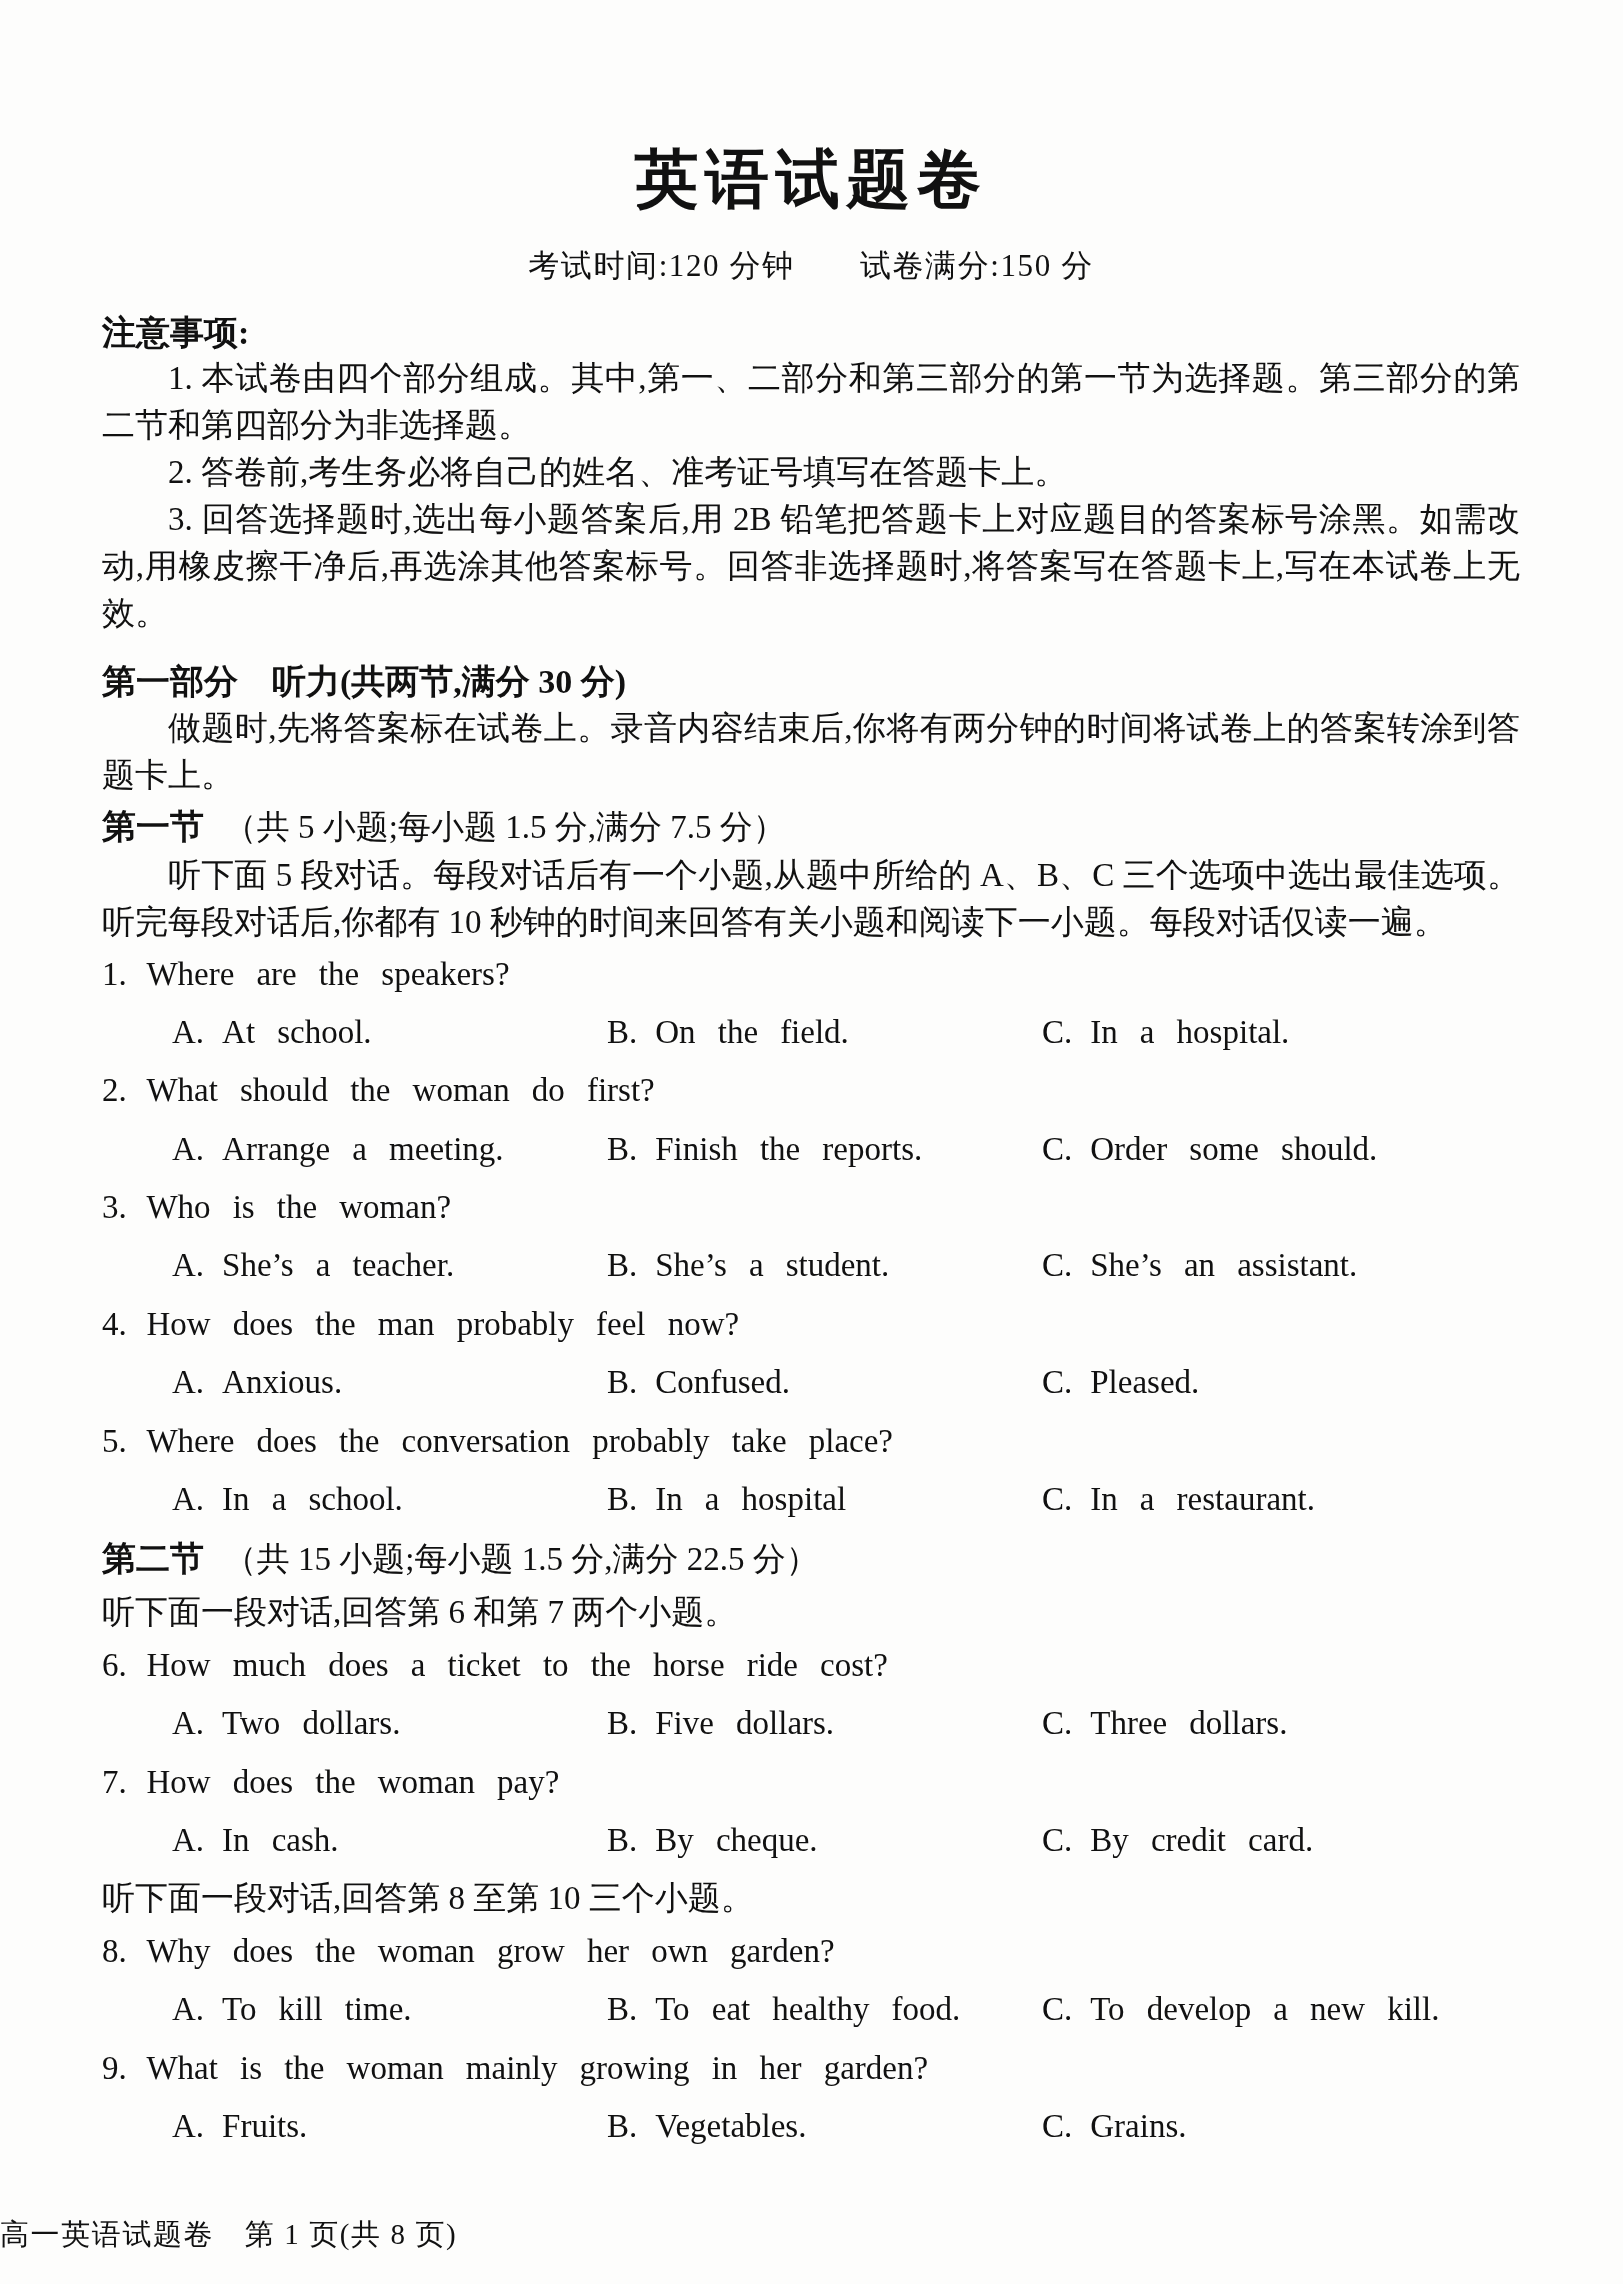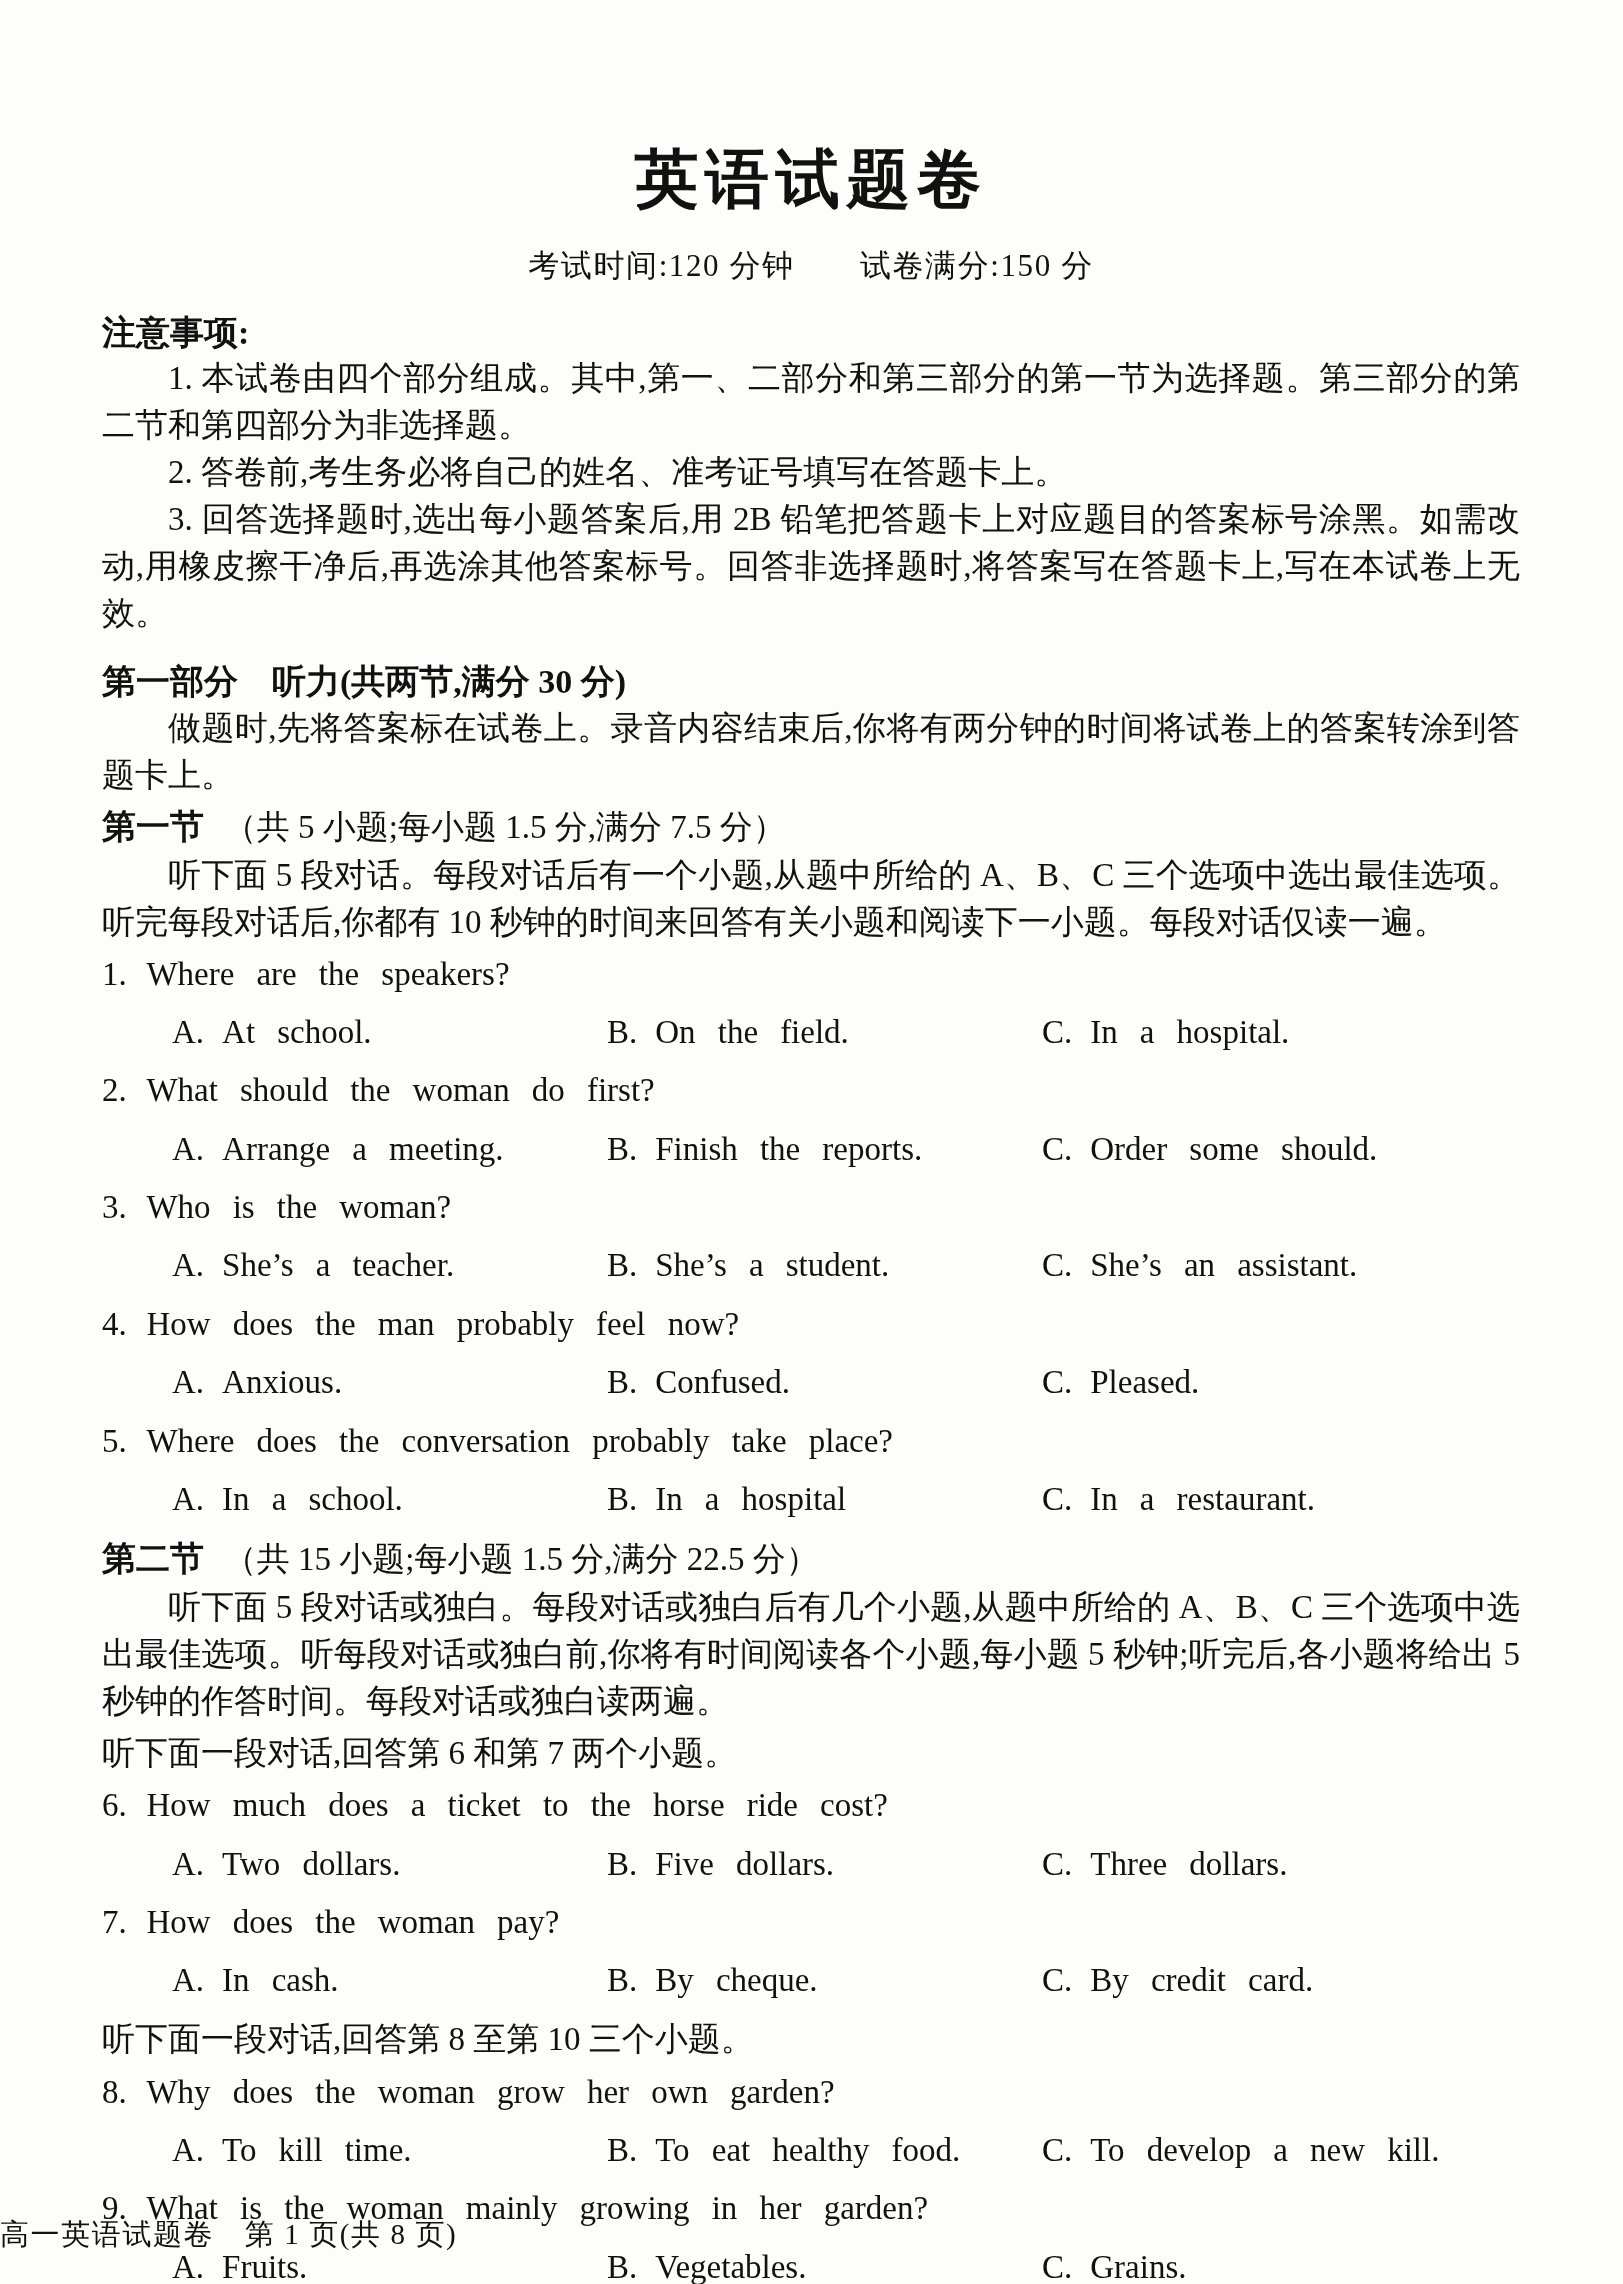--- a/index.html
+++ b/index.html
@@ -162,21 +162,20 @@
       <div class="opt opt-a"><span class="opt-letter">A.</span><span>In a school.</span></div>
       <div class="opt opt-b"><span class="opt-letter">B.</span><span>In a hospital</span></div>
       <div class="opt opt-c"><span class="opt-letter">C.</span><span>In a restaurant.</span></div>
     </div>
   </div>
 
   <div class="section-heading">
     <span class="section-label">第二节</span>
     <span class="section-meta">（共 15 小题;每小题 1.5 分,满分 22.5 分）</span>
   </div>
-  <p class="para indent">听下面 5 段对话或独白。每段对话或独白后有几个小题,从题中所给的 A、B、C 三个选项中选出最佳选项。听每段对话或独白前,你将有时间阅读各个小题,每小题 5 秒钟;听完后,各小题将给出 5 秒钟的作答时间。每段对话或独白读两遍。</p>
 
   <div class="direction-line">听下面一段对话,回答第 6 和第 7 两个小题。</div>
 
   <div class="question">
     <div class="q-line en">
       <span class="q-num">6.</span><span>How much does a ticket to the horse ride cost?</span>
     </div>
     <div class="opts en">
       <div class="opt opt-a"><span class="opt-letter">A.</span><span>Two dollars.</span></div>
       <div class="opt opt-b"><span class="opt-letter">B.</span><span>Five dollars.</span></div>

